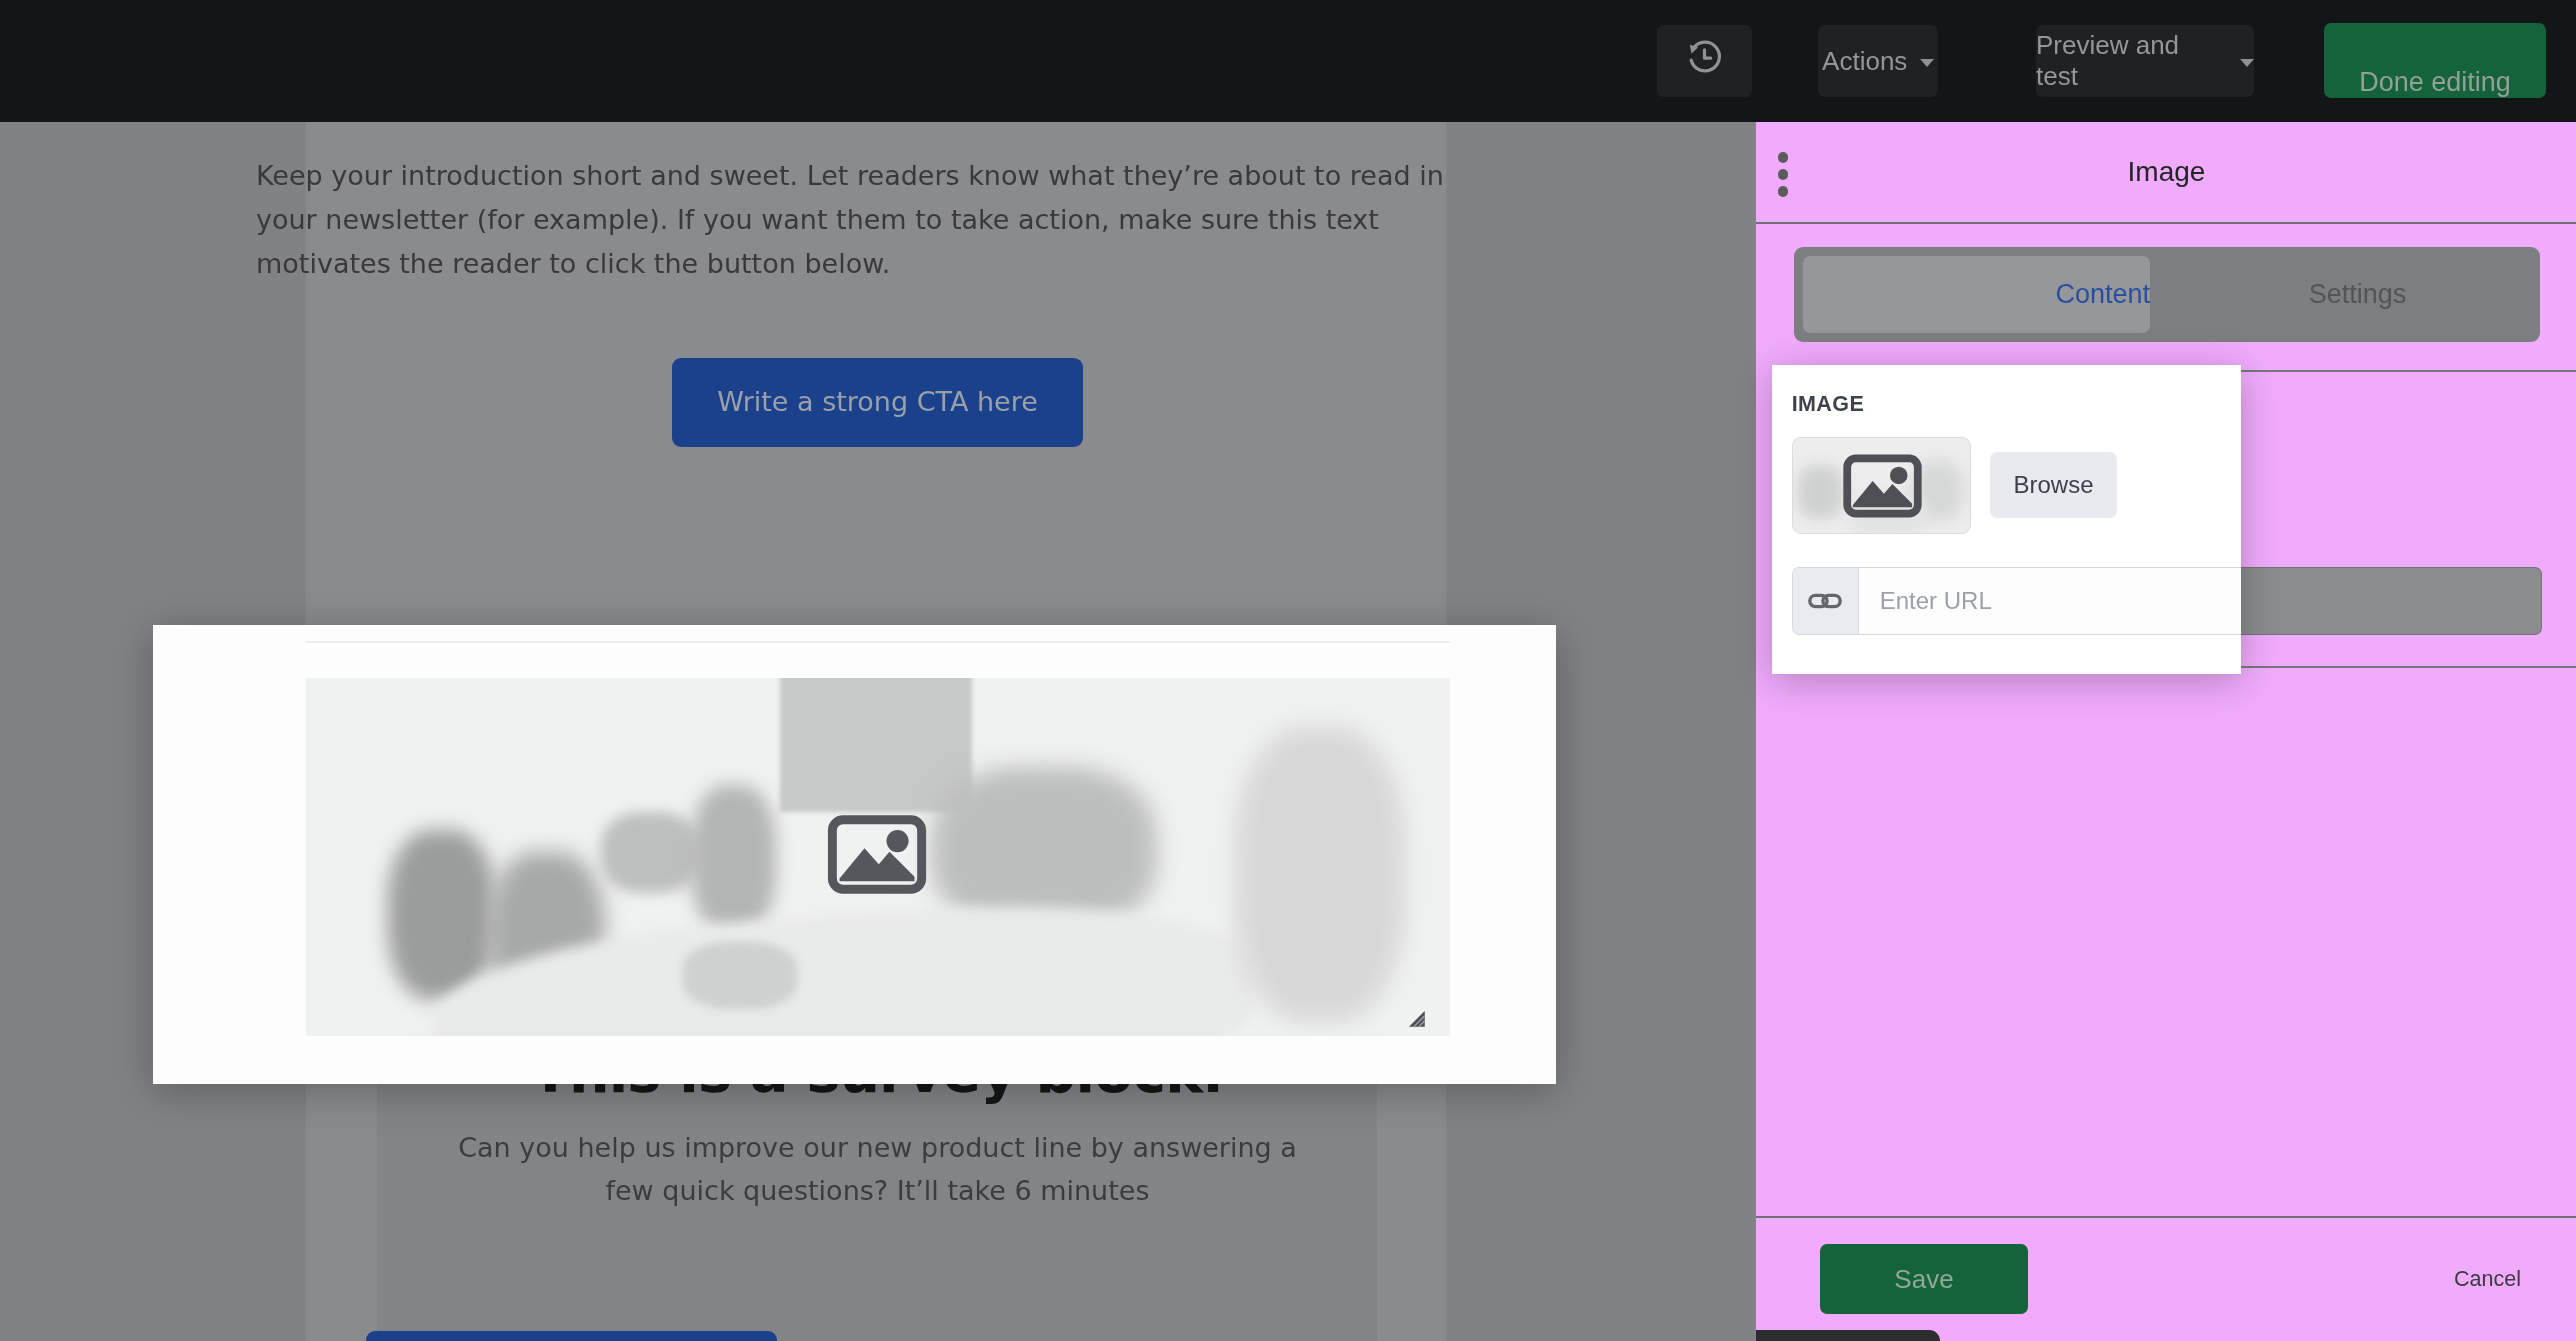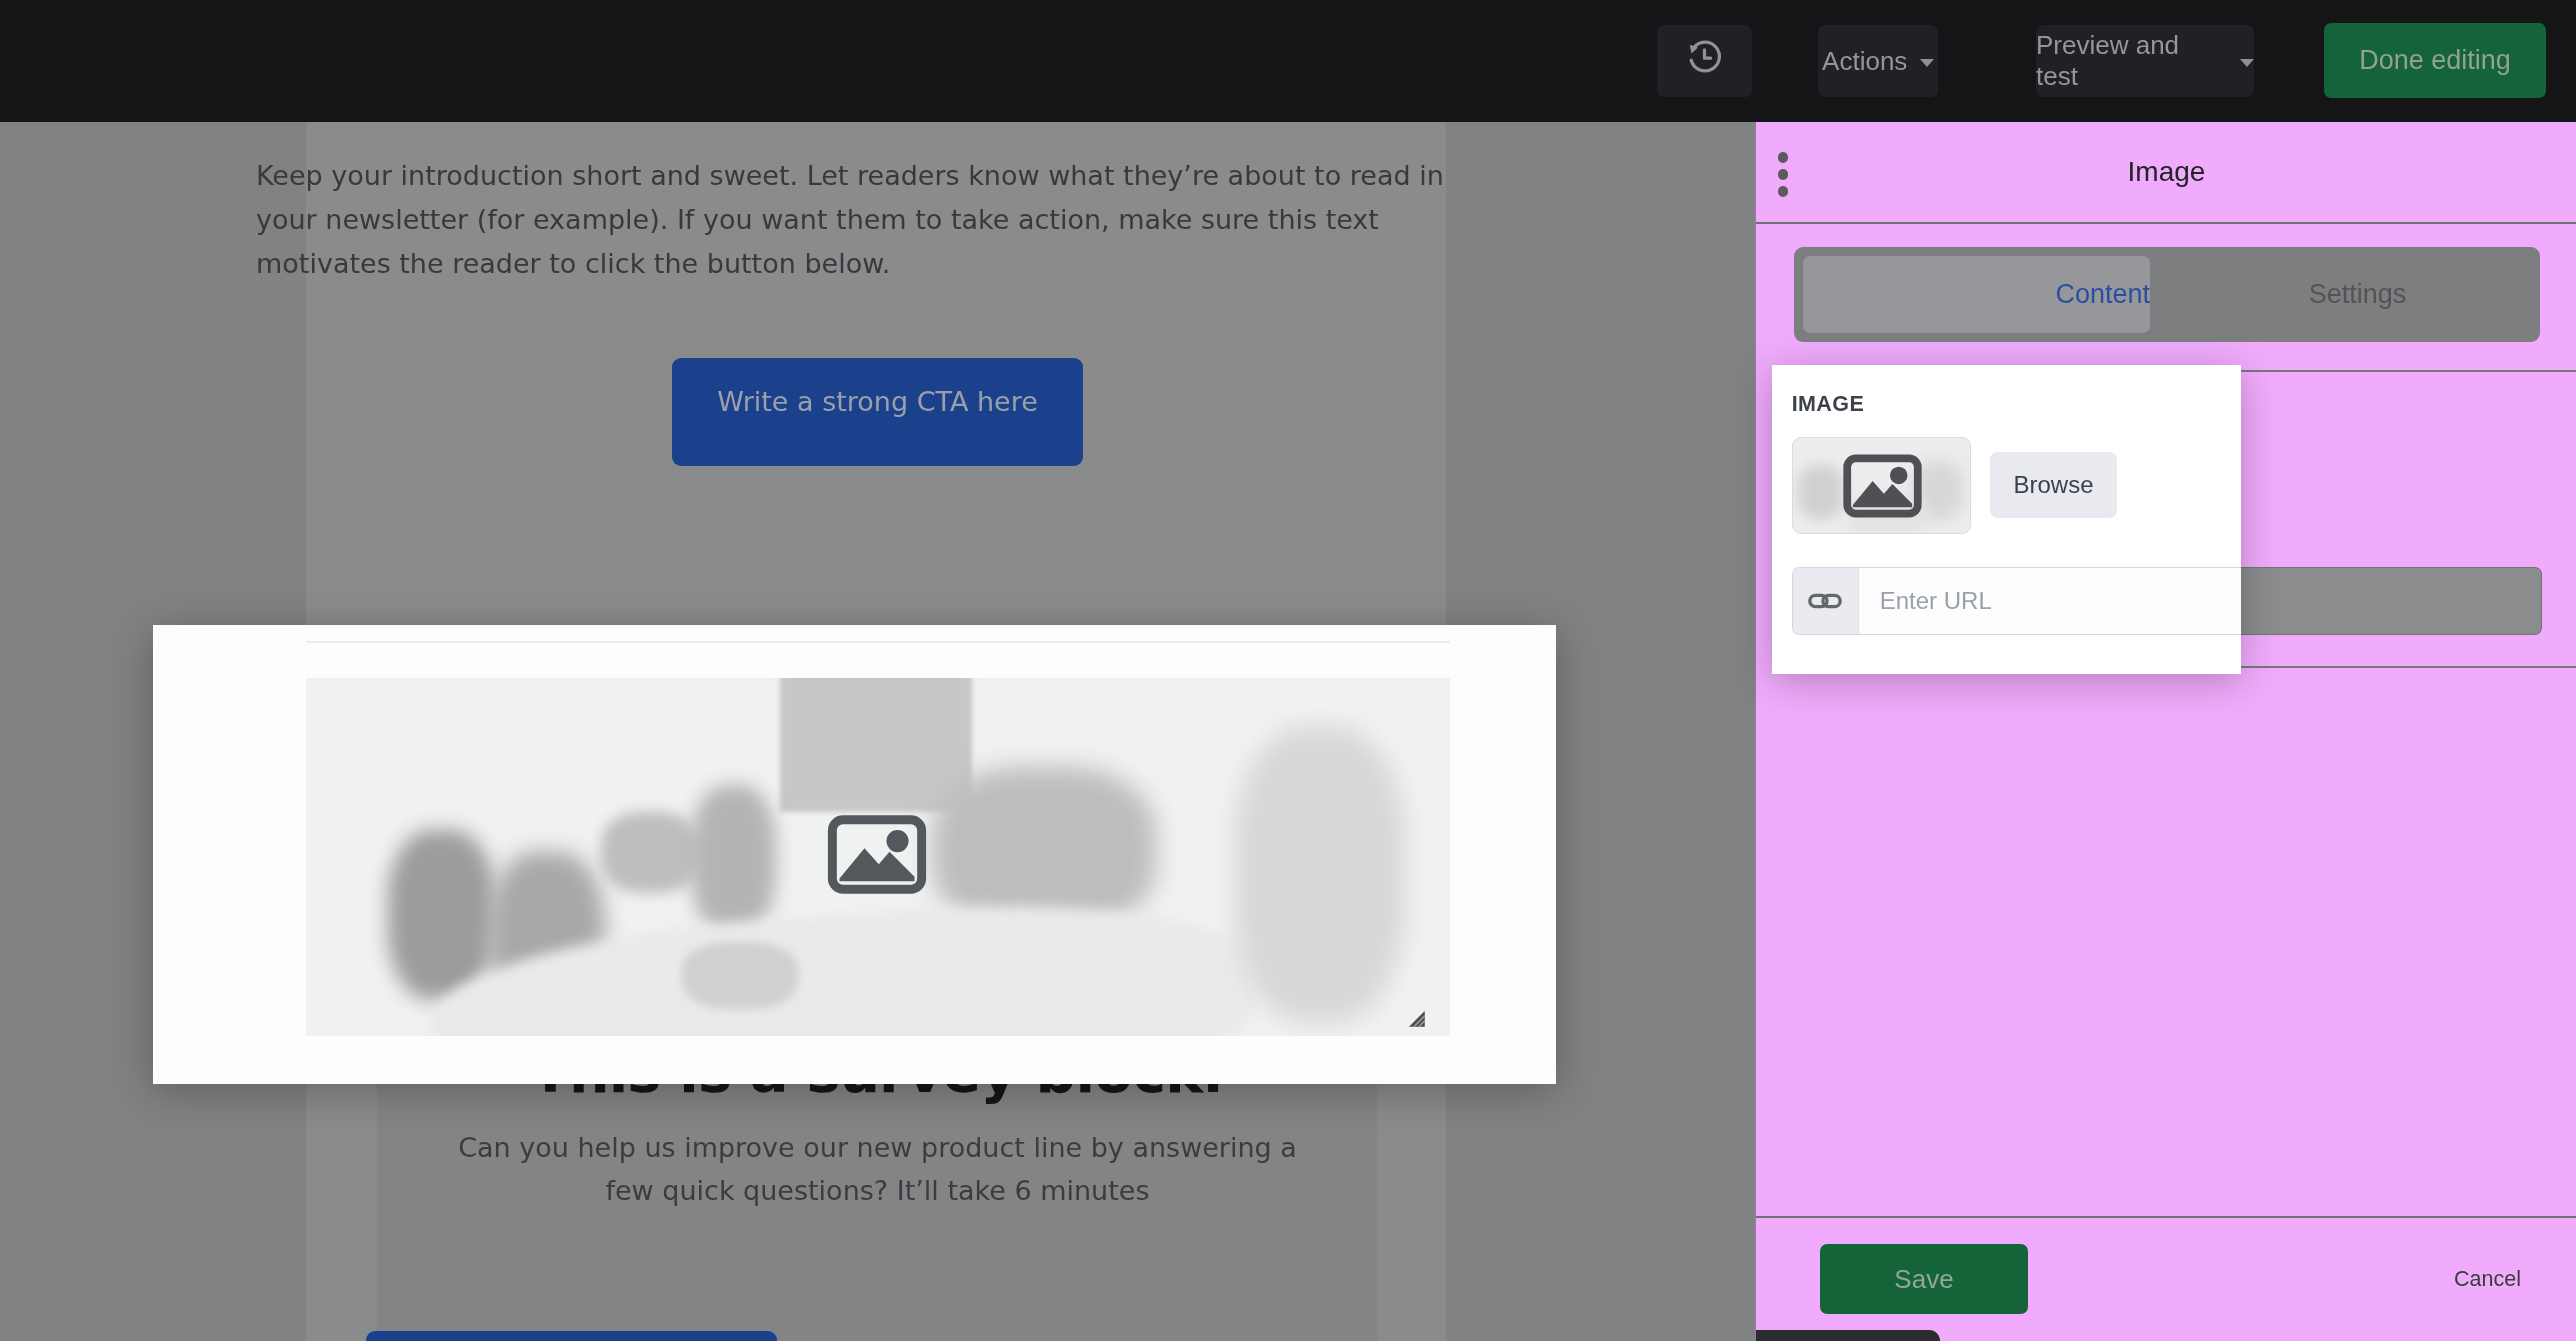--- a/index.html
+++ b/index.html
@@ -17,36 +17,36 @@
   .tb-btn {
     position:absolute; top:25px; height:72px; background:#1f2124;
     border-radius:7.2px; display:flex; align-items:center; justify-content:center;
     color:#94969a; font-size:26px; gap:12.5px; cursor:pointer;
   }
   .tb-btn.history { left:1657px; width:95px; }
   .tb-btn.actions { left:1818px; width:120px; }
   .tb-btn.preview { left:2036px; width:218px; }
   .tb-btn.done {
     left:2324px; top:23px; width:222px; height:75px;
-    background:#14633a; color:#93a096; font-size:27px;
+    background:#14633a; color:#93a096; font-size:27px;align-items:flex-end;
   }
   .caret {
     width:0; height:0; border-left:7.2px solid transparent; border-right:7.2px solid transparent;
     border-top:8px solid #8e9093; display:inline-block; margin-top:3.6px;
   }
   
   .canvas { position:absolute; left:0; top:122px; width:1755px; height:1220px; background:#818284; }
   .email-col { position:absolute; left:306px; top:0; width:1140px; height:1220px; background:#8a8b8d; }
   .intro-text {
     position:absolute; left:-50px; top:32px; width:1240px;
     font-family:"DejaVu Sans", sans-serif;
     font-size:27px; line-height:44px; color:#39393b; text-align:left;
   }
   .cta-btn {
-    position:absolute; left:366px; top:236px; width:411px; height:108px;
+    position:absolute; left:366px; top:236px; width:411px; height:89px;
     background:#1b418c; border-radius:9px; text-align:center; line-height:88px;
     font-family:"DejaVu Sans", sans-serif; font-size:27px; color:#9aa0a9; cursor:pointer;
   }
   
   .spotlight-a {
     position:absolute; left:153px; top:503px; width:1403px; height:459px;
     background:#fdfdfd; box-shadow:0 7.2px 39px rgba(0,0,0,0.28); z-index:10;
   }
   .spotlight-a .topline { position:absolute; left:153px; top:16px; width:1144px; height:1.8px; background:#ececee; }
   .photo {

